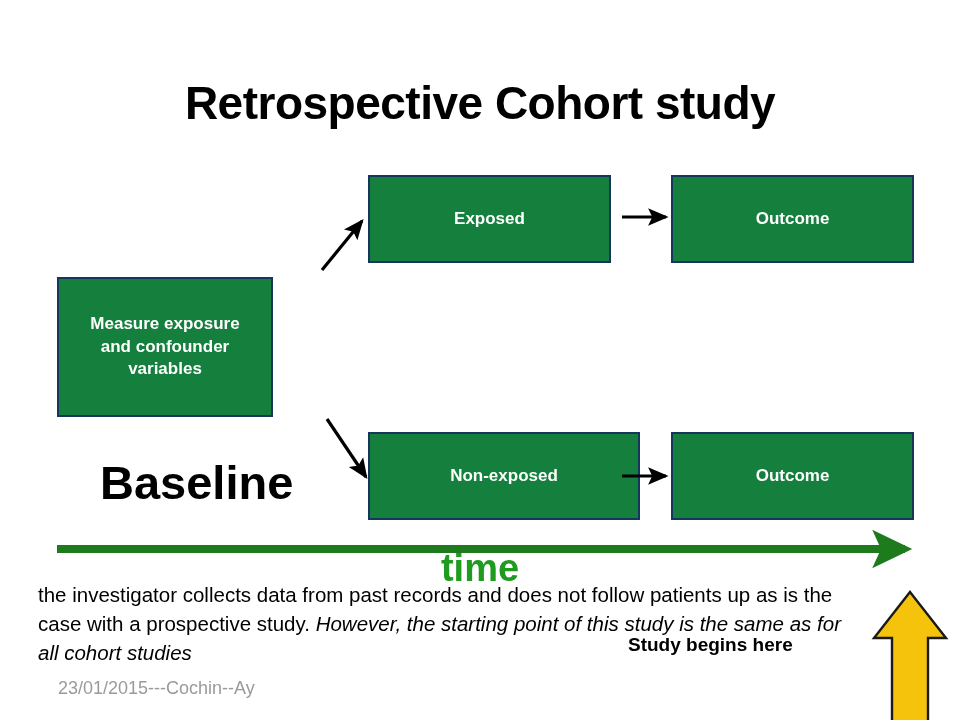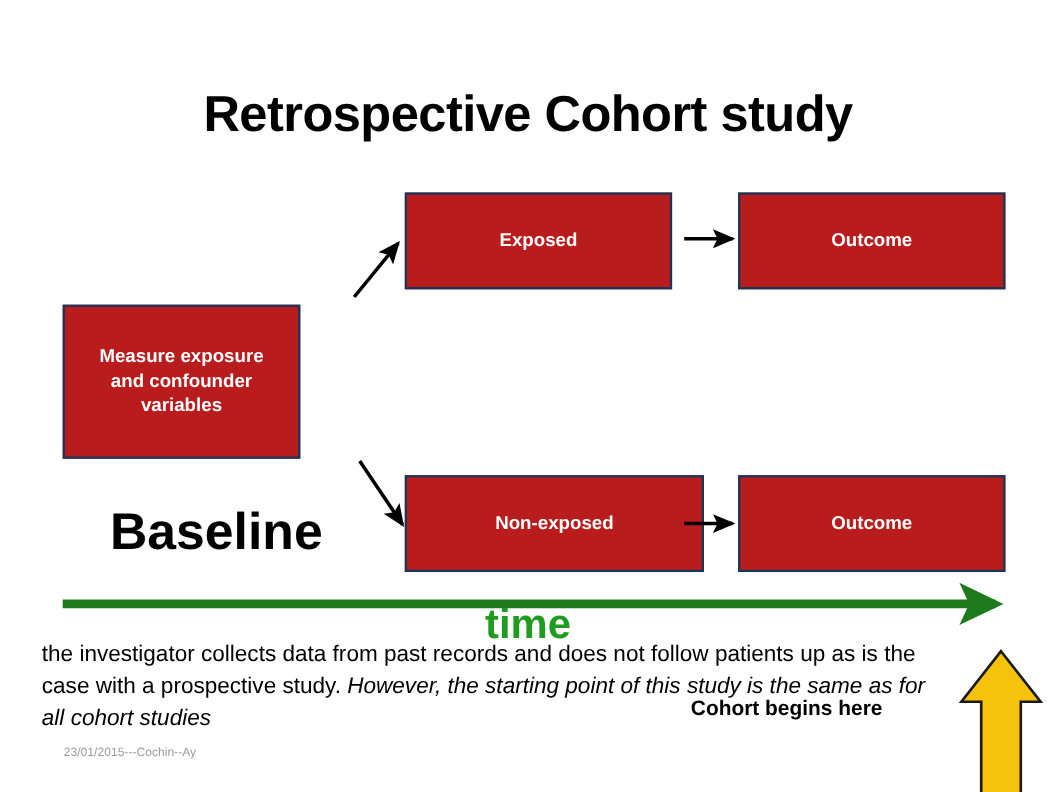--- a/index.html
+++ b/index.html
@@ -31,21 +31,21 @@
     color: #000000;
     letter-spacing: -0.5px;
     line-height: 1.1;
     white-space: nowrap;
     margin-top: 32px;
   }
 
   
   .box {
     position: absolute;
-    background: #b91c1c;
+    background: #15803d;
     border: 2px solid #16365c;
     box-sizing: border-box;
     color: #ffffff;
     font-weight: bold;
     display: flex;
     align-items: center;
     justify-content: center;
     text-align: center;
     line-height: 1.35;
   }
@@ -132,21 +132,21 @@
     font-weight: bold;
     color: #000000;
     white-space: nowrap;
   }
 
   
   #footer-note {
     position: absolute;
     left: 58px;
     top: 678px;
-    font-size: 11px;
+    font-size: 18px;
     color: #9a9a9a;
     white-space: nowrap;
   }
 </style>
 </head>
 <body>
 
 <div id="slide">
 
   <div id="slide-title">Retrospective Cohort study</div>
@@ -199,17 +199,17 @@
   </svg>
 
   <div id="body-text">
     <span>the investigator collects data from past records and does not follow patients up as</span>
     <span>is the case with a prospective study. </span><span class="ital">However, the starting point of this study is the</span>
     <span class="ital">same as for all cohort studies</span>
   </div>
 
   <div id="time-label">time</div>
 
-  <div id="study-begins-label">Cohort begins here</div>
+  <div id="study-begins-label">Study begins here</div>
 
   <div id="footer-note">23/01/2015---Cochin--Ay</div>
 
 </div>
 
 </body></html>

